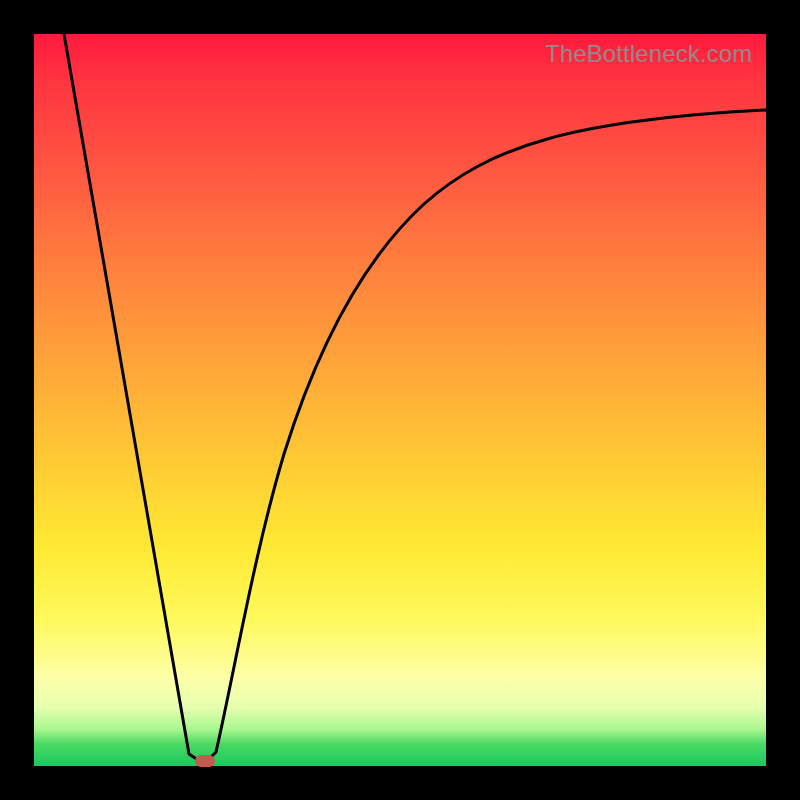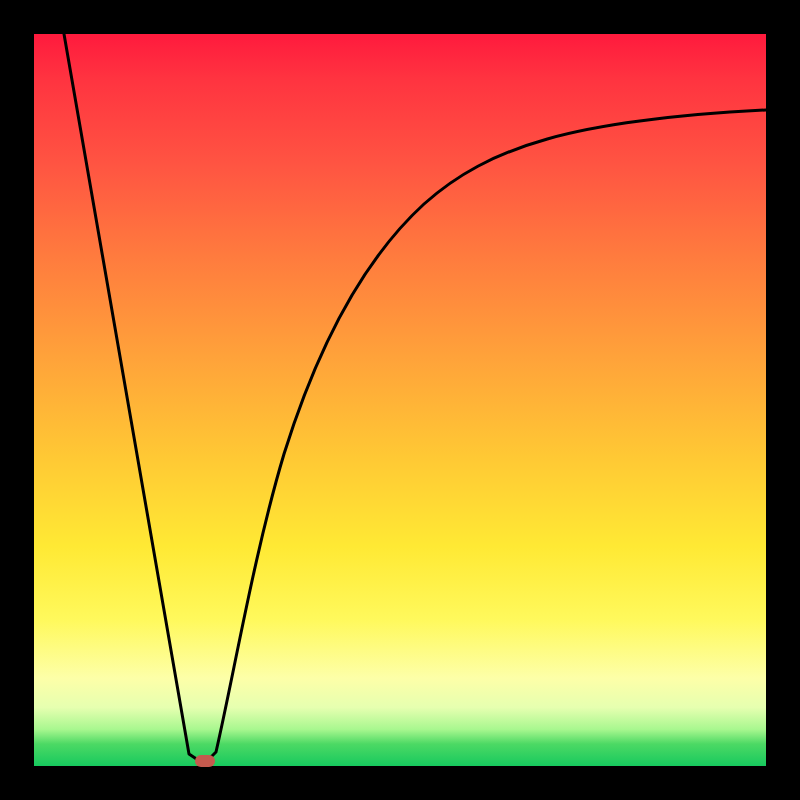--- a/index.html
+++ b/index.html
@@ -67,20 +67,21 @@
     border-radius: 6px;
     background: #c55a4e;
   }
 </style>
 </head>
 <body>
 
 <div class="frame">
   <div class="plot">
 
+    <span class="watermark">TheBottleneck.com</span>
 
     <svg class="curve" viewBox="0 0 732 732" preserveAspectRatio="none">
 
       <path d="M 30 0
                L 155 720
                L 170 730
                L 182 718
                C 200 640, 220 520, 250 420
                C 285 308, 330 225, 390 170
                C 455 112, 540 86, 732 76" fill="none" stroke="#000" stroke-width="3" stroke-linejoin="round" stroke-linecap="round"></path>

